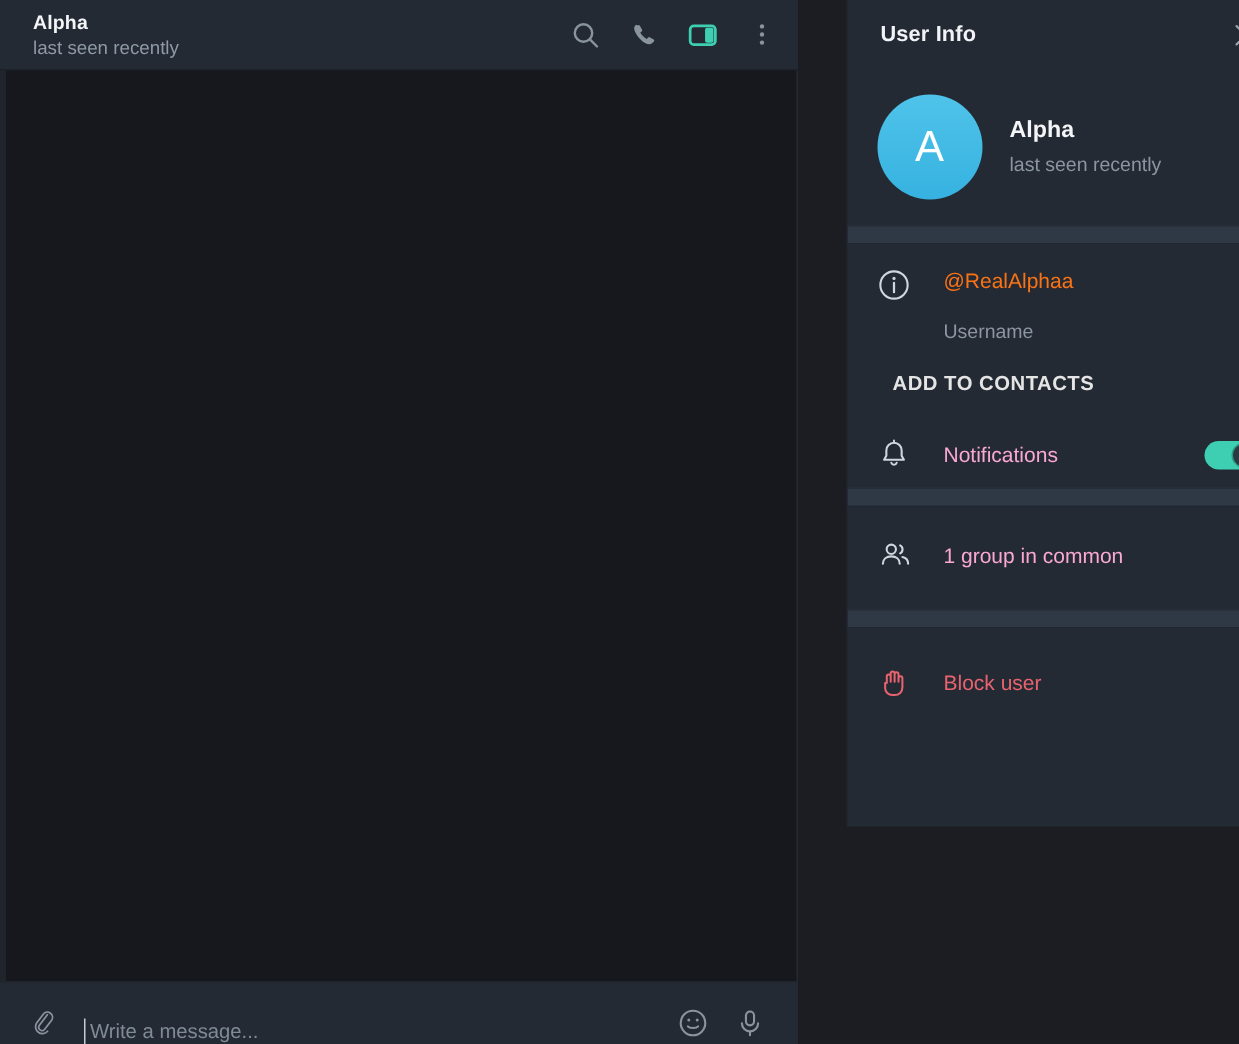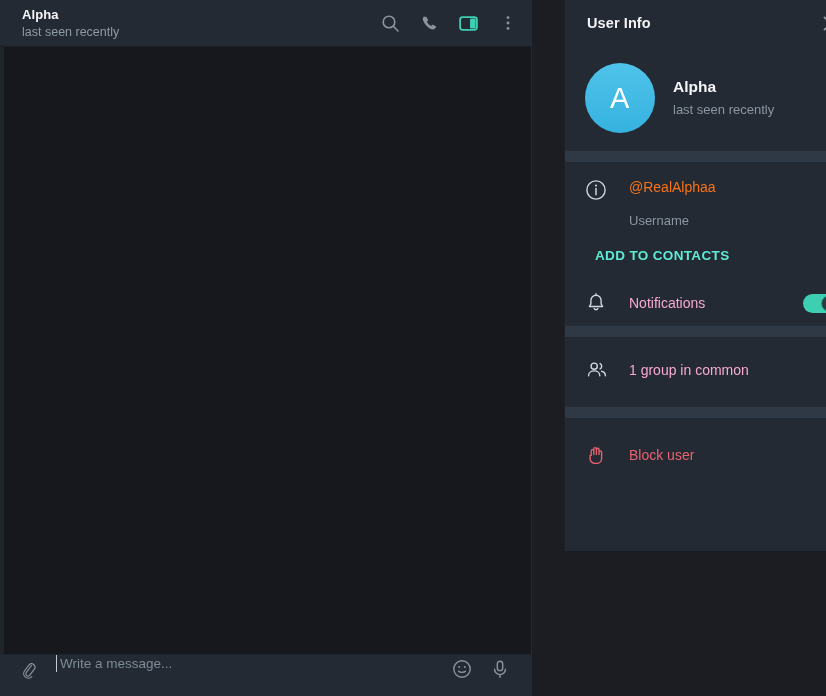--- a/index.html
+++ b/index.html
@@ -94,21 +94,21 @@
     bottom: 42px;
     background: #20242b;
   }
 
   
   .composer {
     flex: 0 0 42px;
     height: 42px;
     background: #242a33;
     display: flex;
-    align-items: flex-start;
+    align-items: flex-end;
     padding: 0 10px 0 14px;
     box-sizing: border-box;
     border-top: 1px solid #20242b;
   }
   .attach-btn {
     width: 30px; height: 30px;
     display: flex; align-items: center; justify-content: center;
     cursor: pointer;
     flex: 0 0 auto;
   }
@@ -248,21 +248,21 @@
     line-height: 19px;
     cursor: pointer;
   }
   .username-label {
     color: #8b96a2;
     font-size: 13px;
     line-height: 19px;
     margin-top: 14px;
   }
   .add-contacts {
-    color: #5eead4;
+    color: #e5e5e5;
     font-size: 13.5px;
     font-weight: bold;
     letter-spacing: .35px;
     margin: 18px 0 18px 30px;
     cursor: pointer;
     display: inline-block;
   }
 
   .toggle-row {
     display: flex;

